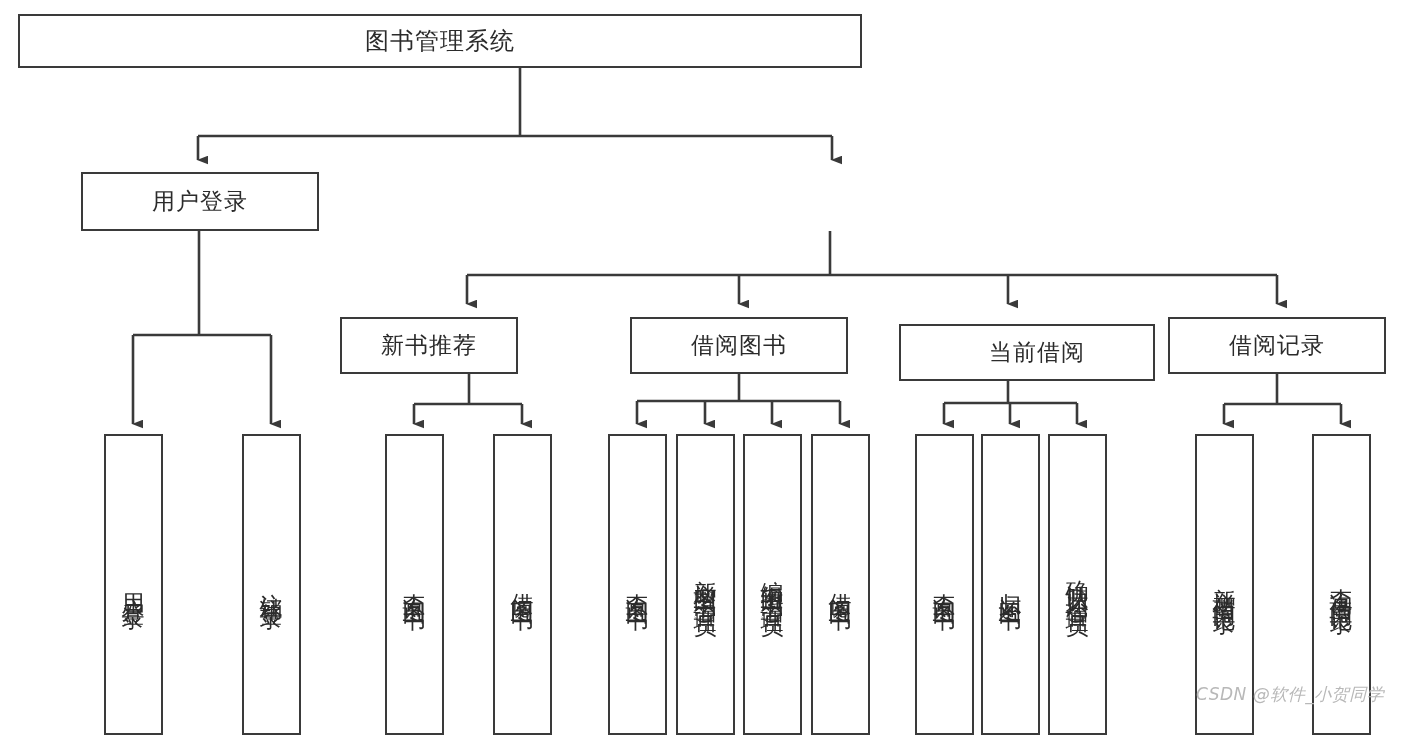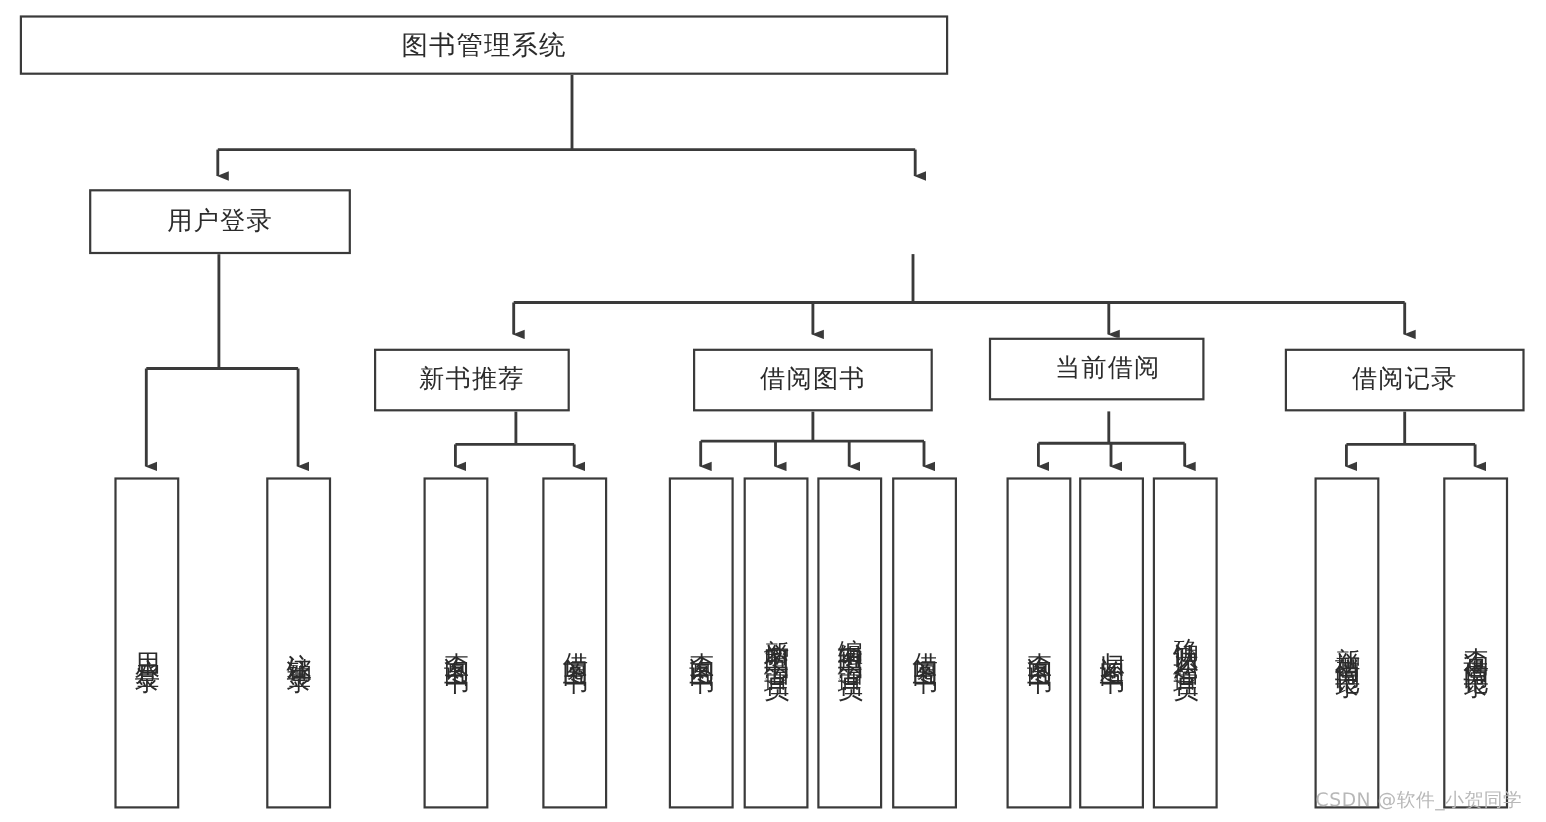--- a/index.html
+++ b/index.html
@@ -130,21 +130,21 @@
   <div class="node h" style="left:81px; top:172px; width:238px; height:59px;">
     <span>用户登录</span>
   </div>
 
   <div class="node h" style="left:340px; top:317px; width:178px; height:57px;">
     <span>新书推荐</span>
   </div>
   <div class="node h" style="left:630px; top:317px; width:218px; height:57px;">
     <span>借阅图书</span>
   </div>
-  <div class="node h" style="left:899px; top:307px; width:196px; height:57px;padding-left:20px;">
+  <div class="node h" style="left:899px; top:324px; width:256px; height:57px;padding-left:20px;">
     <span>当前借阅</span>
   </div>
   <div class="node h" style="left:1168px; top:317px; width:218px; height:57px;text-align:right;">
     <span>借阅记录</span>
   </div>
 
   <div class="node v" style="left:104px; top:434px; width:59px; height:301px;">
     <span class="vtext">用户登录</span>
   </div>
   <div class="node v" style="left:242px; top:434px; width:59px; height:301px;">
@@ -181,15 +181,15 @@
     <span class="vtext">确认归还（管理员）</span>
   </div>
 
   <div class="node v" style="left:1195px; top:434px; width:59px; height:301px;">
     <span class="vtext">新增借阅记录</span>
   </div>
   <div class="node v" style="left:1312px; top:434px; width:59px; height:301px;">
     <span class="vtext">查询借阅记录</span>
   </div>
 
-  <div class="watermark" style="left:1196px; top:716px;">CSDN @软件_小贺同学</div>
+  <div class="watermark" style="left:1196px; top:683px;font-style:italic;">CSDN @软件_小贺同学</div>
 
 </div>
 
 </body></html>

